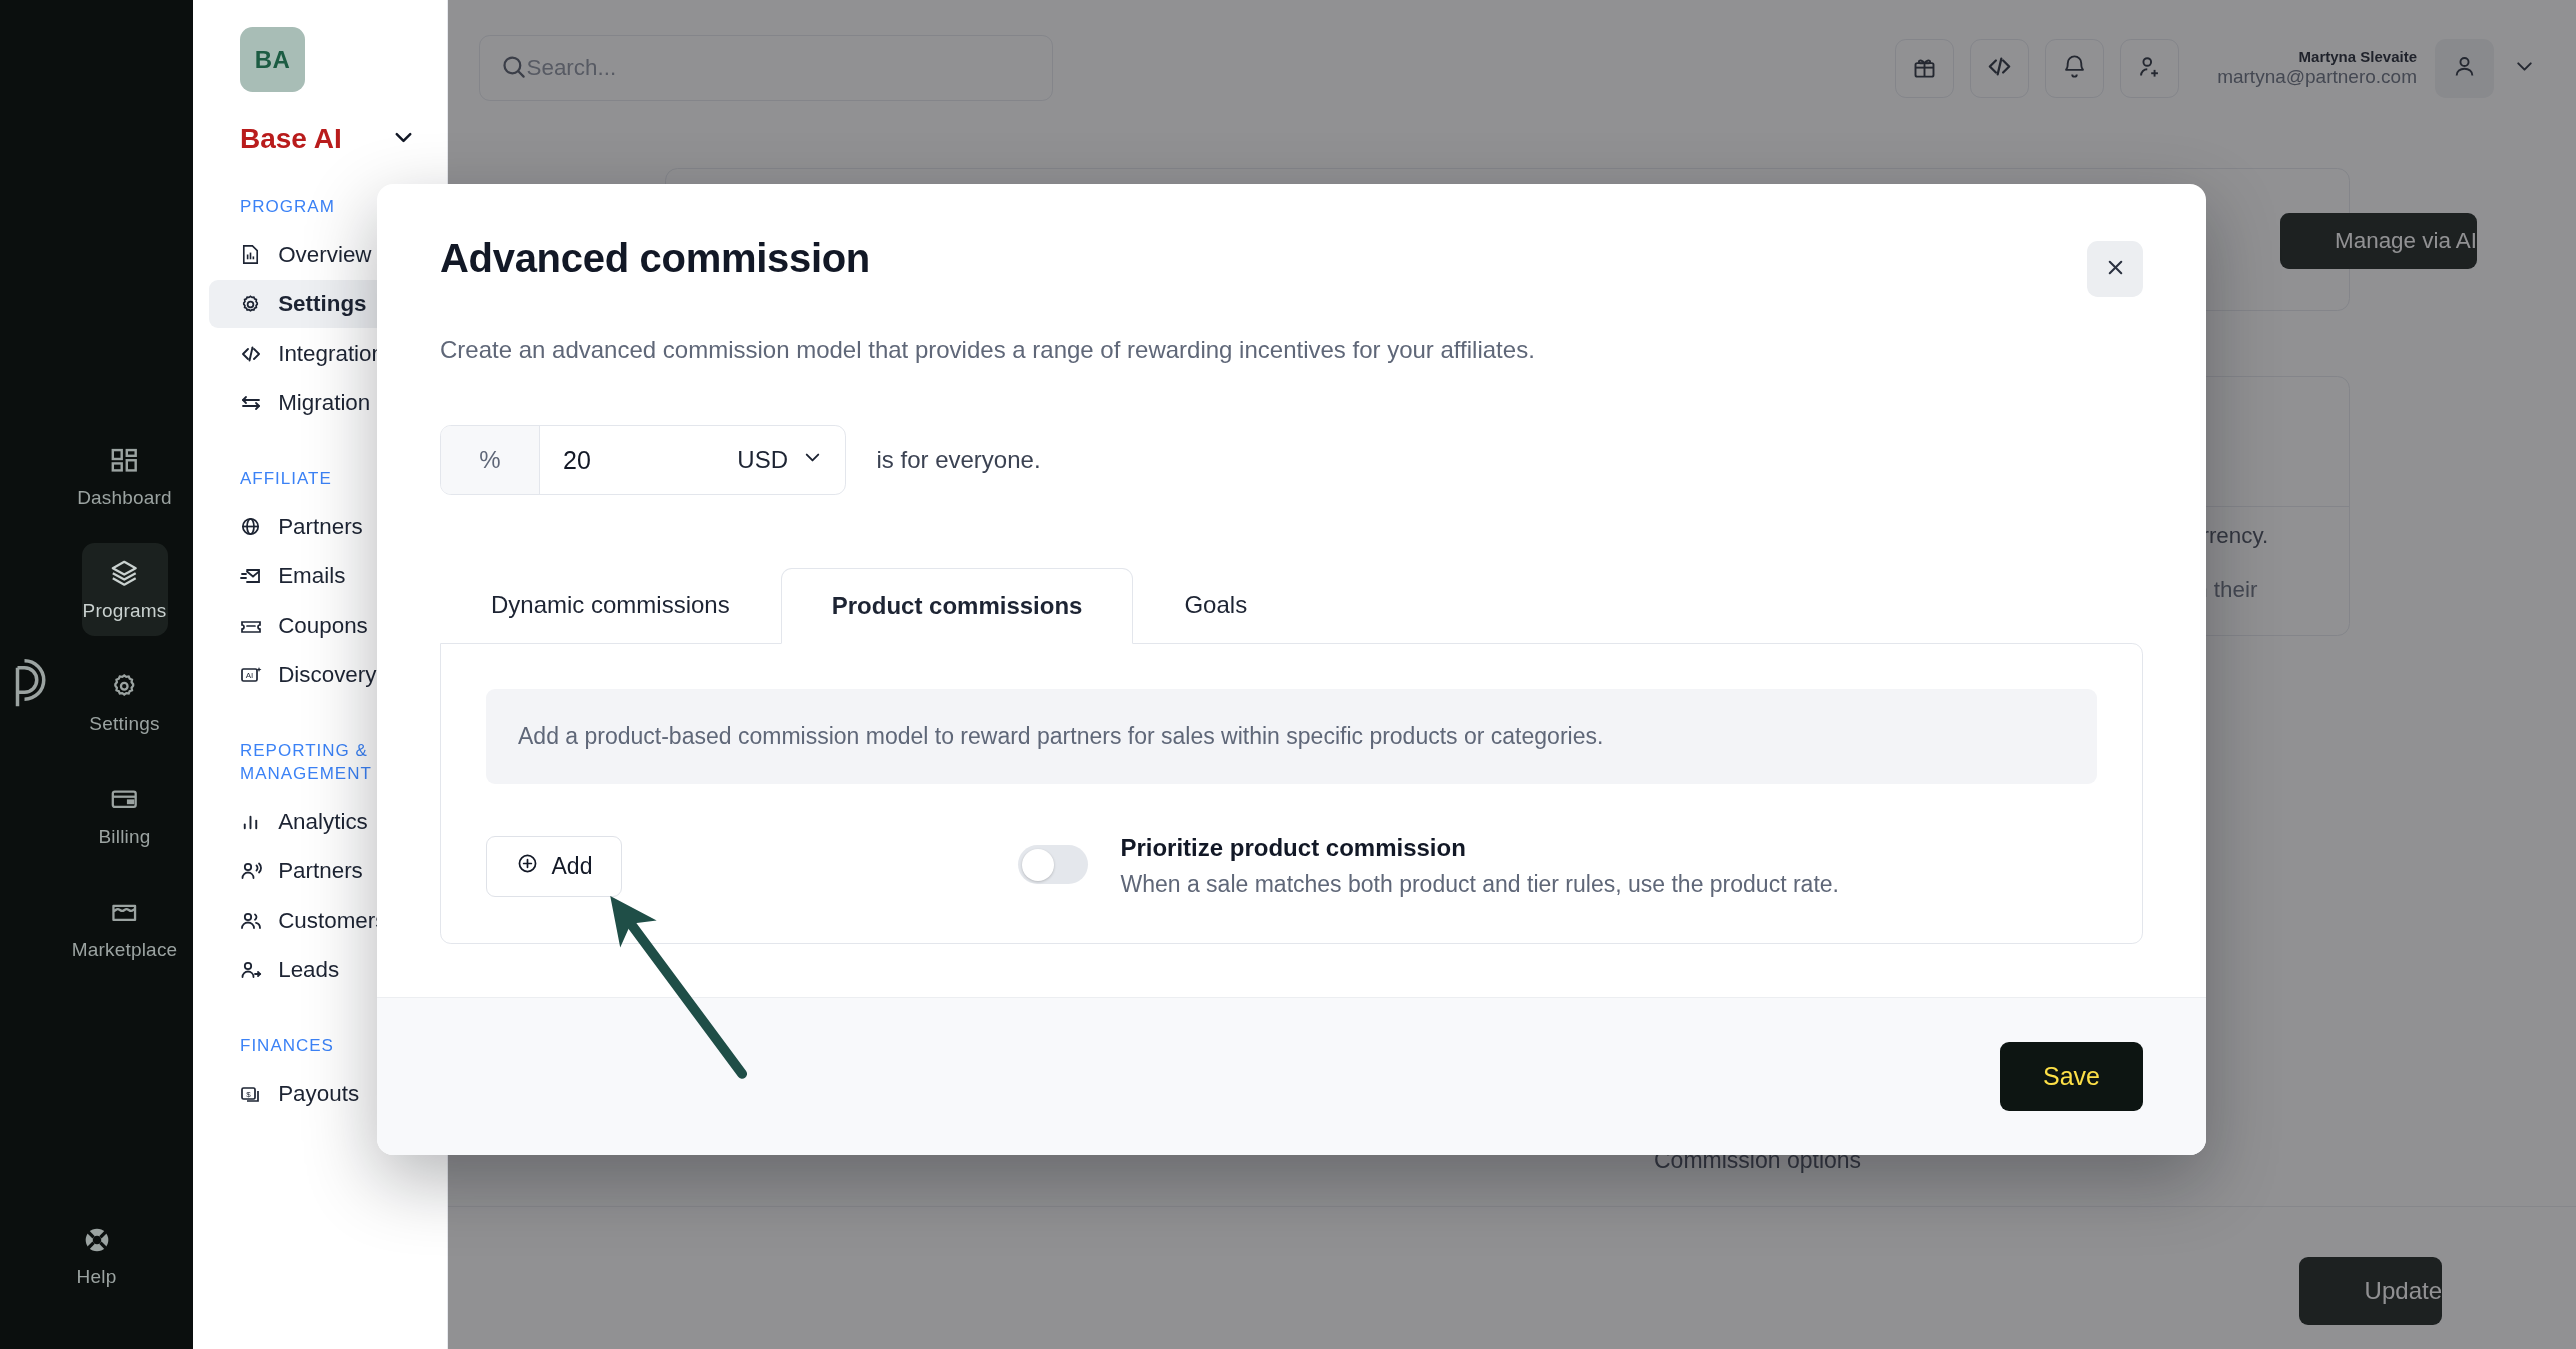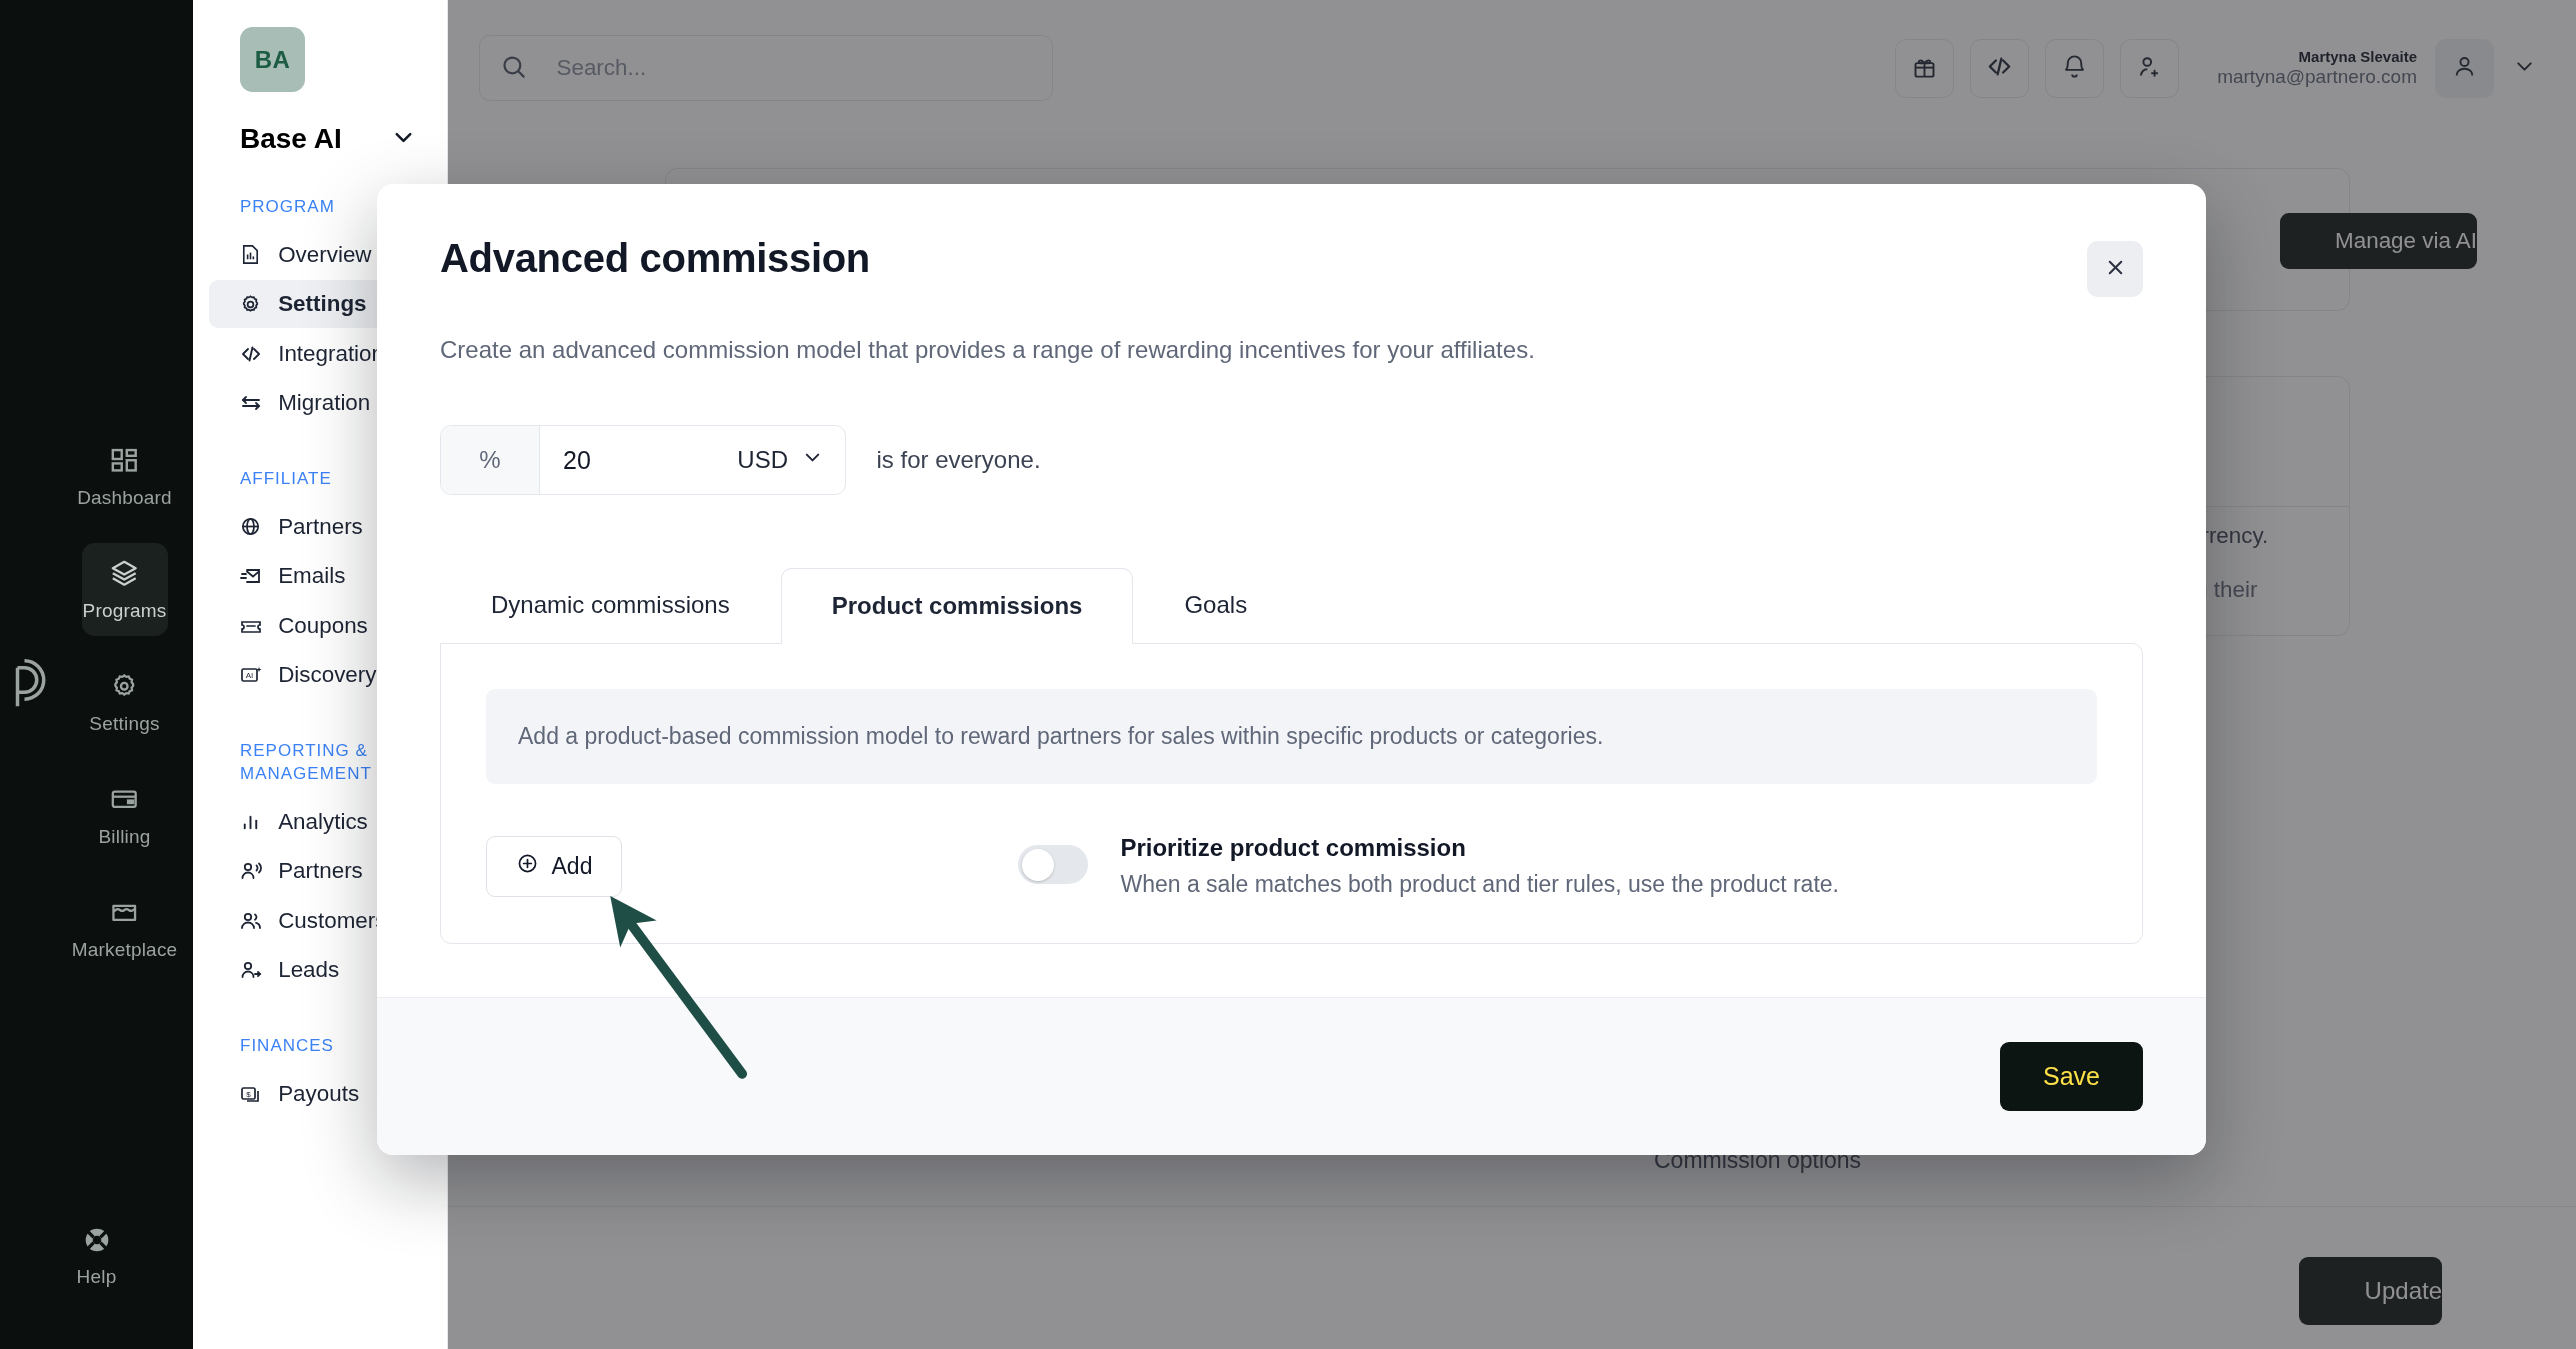--- a/index.html
+++ b/index.html
@@ -41,42 +41,42 @@
   }
   .pside .avatar {
     width: 65px; height: 65px; border-radius: 12.5px; background: #a8bdb6;
     margin: 27px 0 0 31px; display:flex;align-items:center;justify-content:center;
     font-size: 24px; font-weight: 700; color: #1c5c43; letter-spacing: 0.4px;
   }
   .pside .prog-row {
     margin: 30.5px 0 0 0; padding: 0 14.3px 0 31px; display:flex; align-items:center; justify-content:space-between;
     cursor: pointer;
   }
-  .pside .prog-name { font-size: 28px; font-weight: 700; color: #000000; }
+  .pside .prog-name { font-size: 28px; font-weight: 700; color: #b91c1c; }
   .group-label {
     margin: 41px 0 12.5px 31px; font-size: 17px; letter-spacing: 1px;
     color: #3b82f6; font-weight: 400; line-height: 1.35;
   }
   .nav-item {
     display: flex; align-items: center; gap: 15.2px;
     padding: 10.8px 10.8px 10.8px 29px; border-radius: 9px; margin: 1.8px 0;
     font-size: 22.4px; color: #1d2433; cursor: pointer; white-space: nowrap;
   }
   .nav-item.active { background: #eef0f3; font-weight: 700; }
   .nav-item .ic { width: 25px; height: 25px; flex: none; display:flex;align-items:center;justify-content:center;}
 
   
   .topbar {
     position: absolute; left: 448px; top: 0; right: 0; height: 136px;
     background: #ffffff; z-index: 40;
     display: flex; align-items: center; padding: 0 39px 0 30.5px;
   }
   .search {
     width: 574px; height: 66px; border: 0.9px solid #e3e6ec; border-radius: 10.8px;
-    display: flex; align-items: center; gap: 30px; padding: 0 20px;
+    display: flex; align-items: center; gap: 0; padding: 0 20px;
   }
   .search .ph { font-size: 22.4px; color: #868d9c; }
   .topbar .spacer { flex: 1; }
   .icon-btn {
     width: 59px; height: 59px; border: 0.9px solid #e3e6ec; border-radius: 10.8px;
     display:flex; align-items:center; justify-content:center; margin-left: 16px; cursor: pointer;
   }
   .userblock { display:flex; align-items:center; gap: 18px; margin-left: 38px; }
   .uname { font-size: 15px; font-weight: 700; color: #121826; text-align: right; line-height: 1.25; }
   .umail { font-size: 19px; color: #5f6778; text-align: right; }

